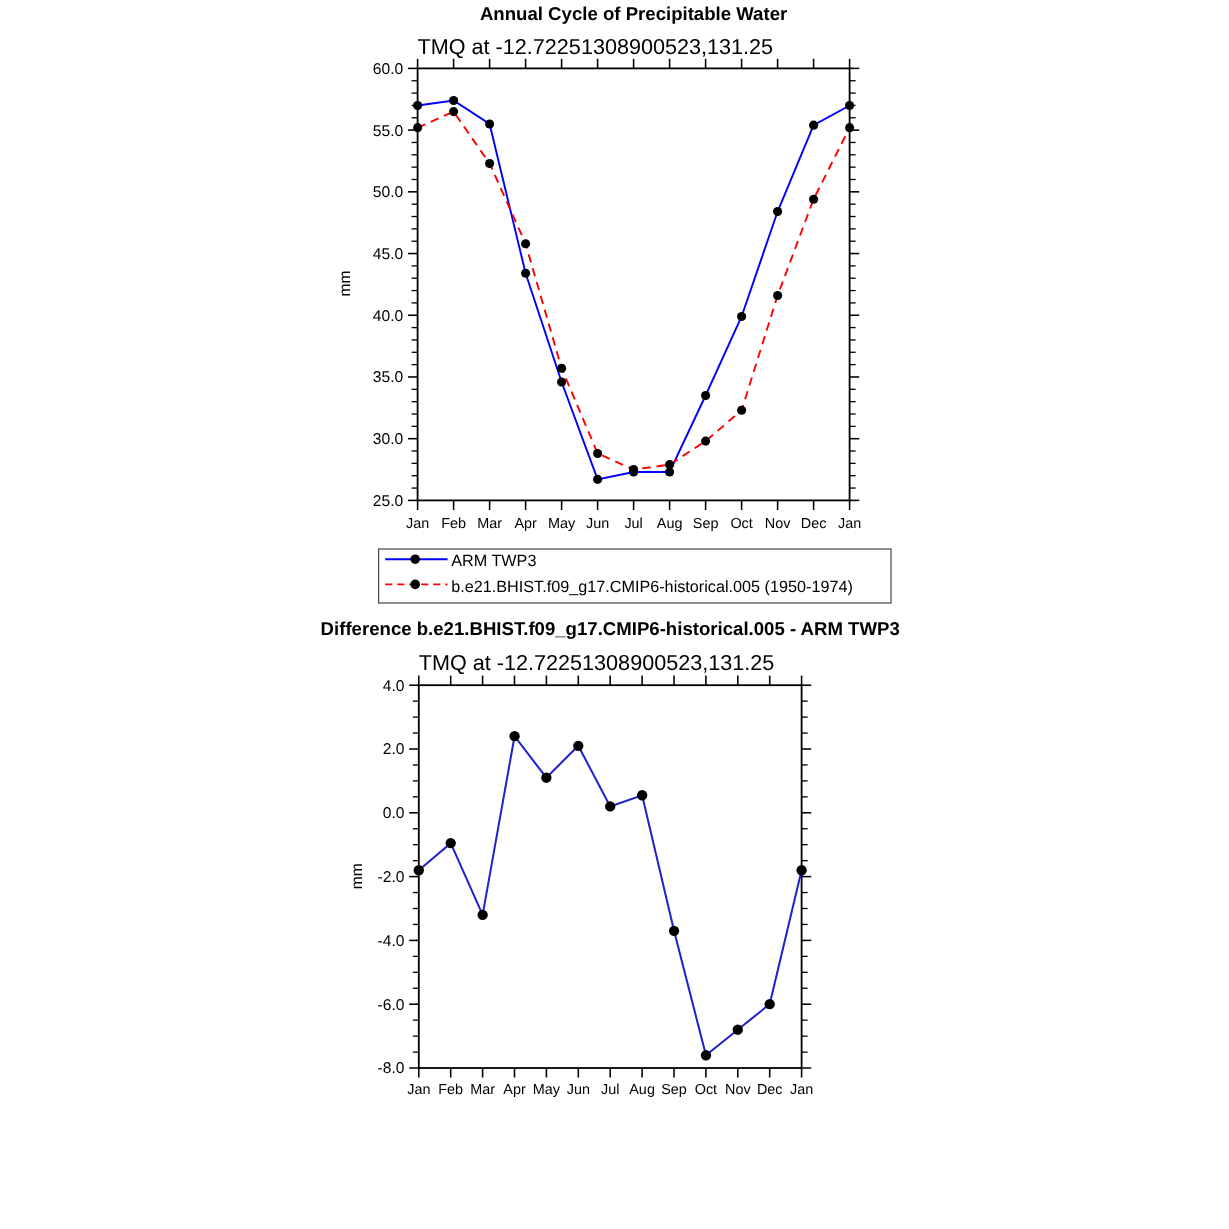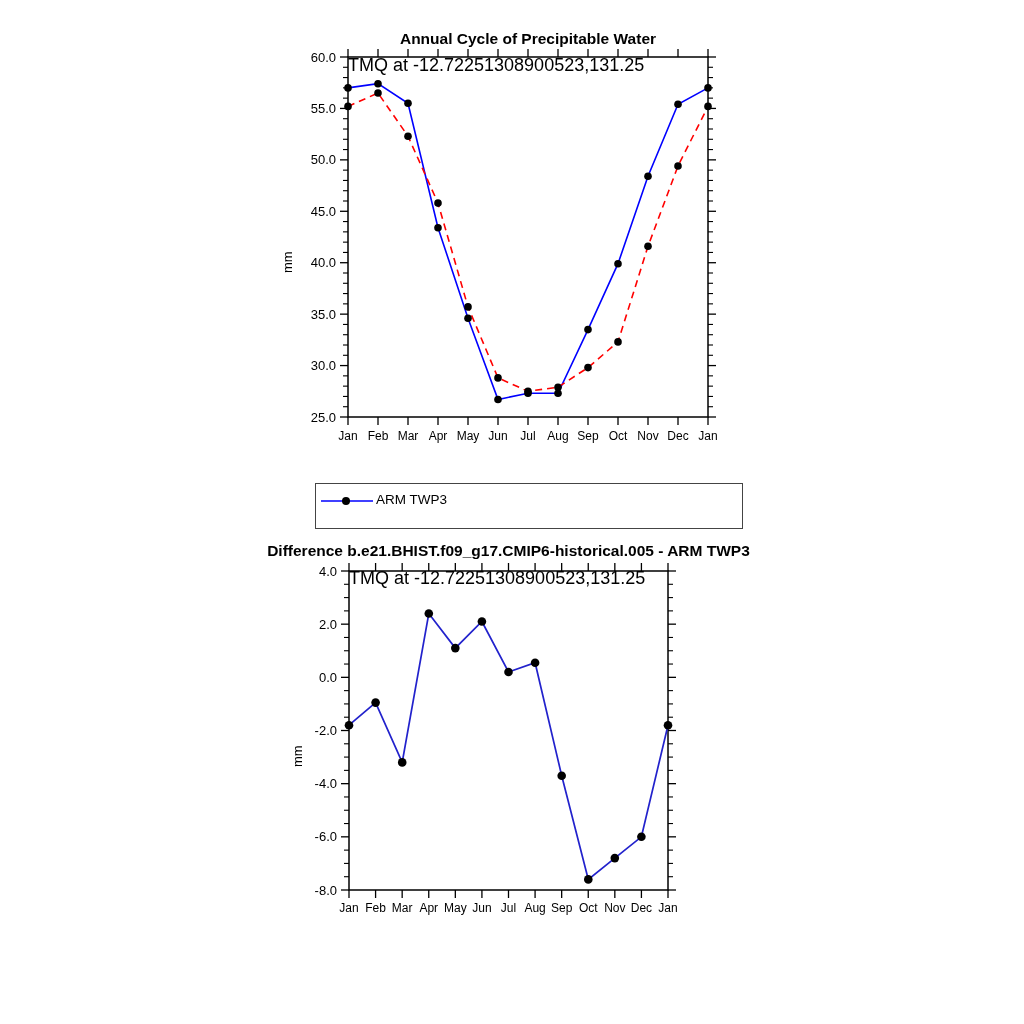--- a/index.html
+++ b/index.html
@@ -1,25 +1,25 @@
 <!DOCTYPE html>
 <html><head>
 <meta charset="utf-8">
 <style>
   html,body{margin:0;padding:0;background:#ffffff;}
   #canvas{position:relative;width:1024px;height:1024px;background:#ffffff;overflow:hidden;
           font-family:"Liberation Sans","DejaVu Sans",sans-serif;color:#000;}
   #charts-svg{position:absolute;left:0;top:0;}
-  .abs{position:absolute;margin-top:26px;}
+  .abs{position:absolute;}
   .chart-title{font-weight:bold;font-size:15.5px;text-align:center;white-space:nowrap;}
   .chart-subtitle{font-size:18px;white-space:nowrap;}
   .ylab-rot{font-size:13px;width:20px;height:20px;line-height:20px;text-align:center;
             transform:rotate(-90deg);}
   .legend-box{border:1px solid #444;background:#fff;padding:2px 4px;box-sizing:border-box;}
-  .legend-row{display:flex;align-items:flex-end;height:21px;}
+  .legend-row{display:flex;align-items:flex-start;height:21px;}
   .legend-label{font-size:13.5px;margin-left:2px;white-space:nowrap;}
   svg text{font-family:"Liberation Sans","DejaVu Sans",sans-serif;fill:#000;}
   svg .ynum{font-size:13px;}
   svg .xlab{font-size:12px;}
 </style>
 </head>
 <body>
 
 <div id="canvas">
 
@@ -290,19 +290,26 @@
   <div class="abs ylab-rot" style="left:278px;top:227px;">mm</div>
 
   <div class="abs legend-box" style="left:315px;top:457px;width:428px;height:46px;">
     <div class="legend-row">
       <svg width="54" height="12">
         <line x1="1" y1="6" x2="53" y2="6" stroke="#0000ff" stroke-width="1.6"></line>
         <circle cx="26" cy="6" r="4" fill="#000000"></circle>
       </svg>
       <span class="legend-label">ARM TWP3</span>
     </div>
+    <div class="legend-row">
+      <svg width="54" height="12">
+        <line x1="1" y1="6" x2="53" y2="6" stroke="#ff0000" stroke-width="1.6" stroke-dasharray="6,4"></line>
+        <circle cx="26" cy="6" r="4" fill="#000000"></circle>
+      </svg>
+      <span class="legend-label">b.e21.BHIST.f09_g17.CMIP6-historical.005 (1950-1974)</span>
+    </div>
   </div>
 
   <div class="abs chart-title" style="left:208px;top:516px;width:601px;">Difference b.e21.BHIST.f09_g17.CMIP6-historical.005 - ARM TWP3</div>
   <div class="abs chart-subtitle" style="left:349px;top:542px;">TMQ at -12.72251308900523,131.25</div>
   <div class="abs ylab-rot" style="left:288px;top:721px;">mm</div>
 
 </div>
 
 </body></html>

